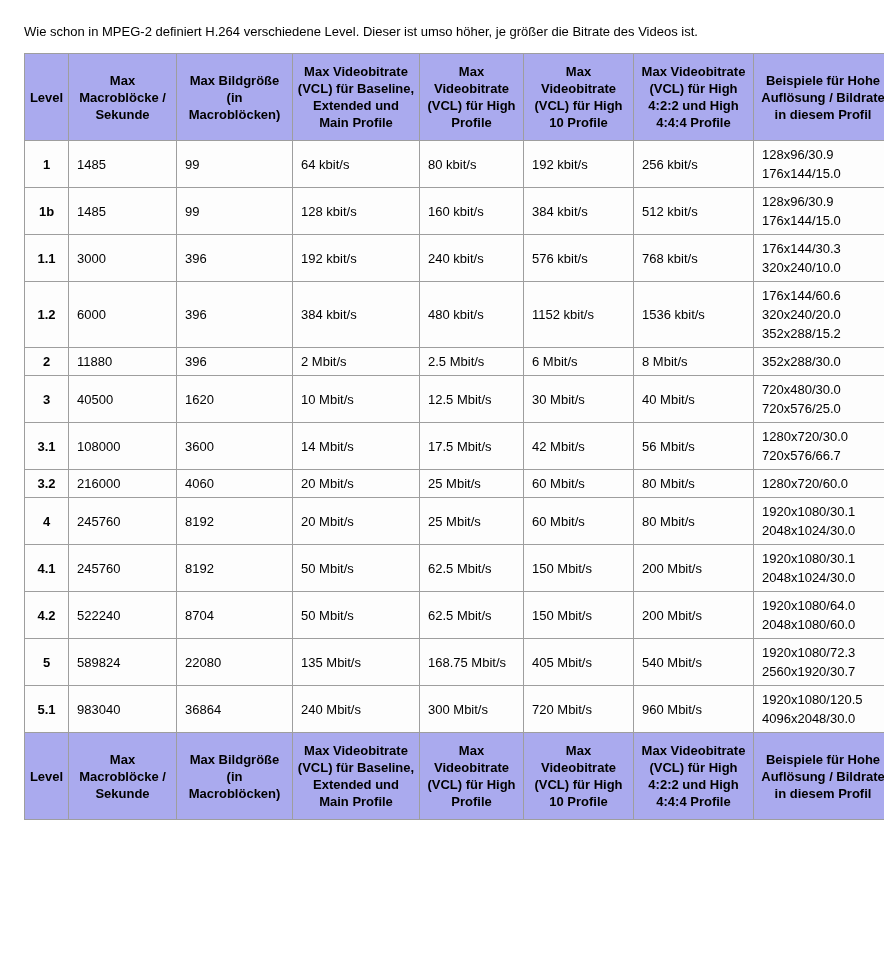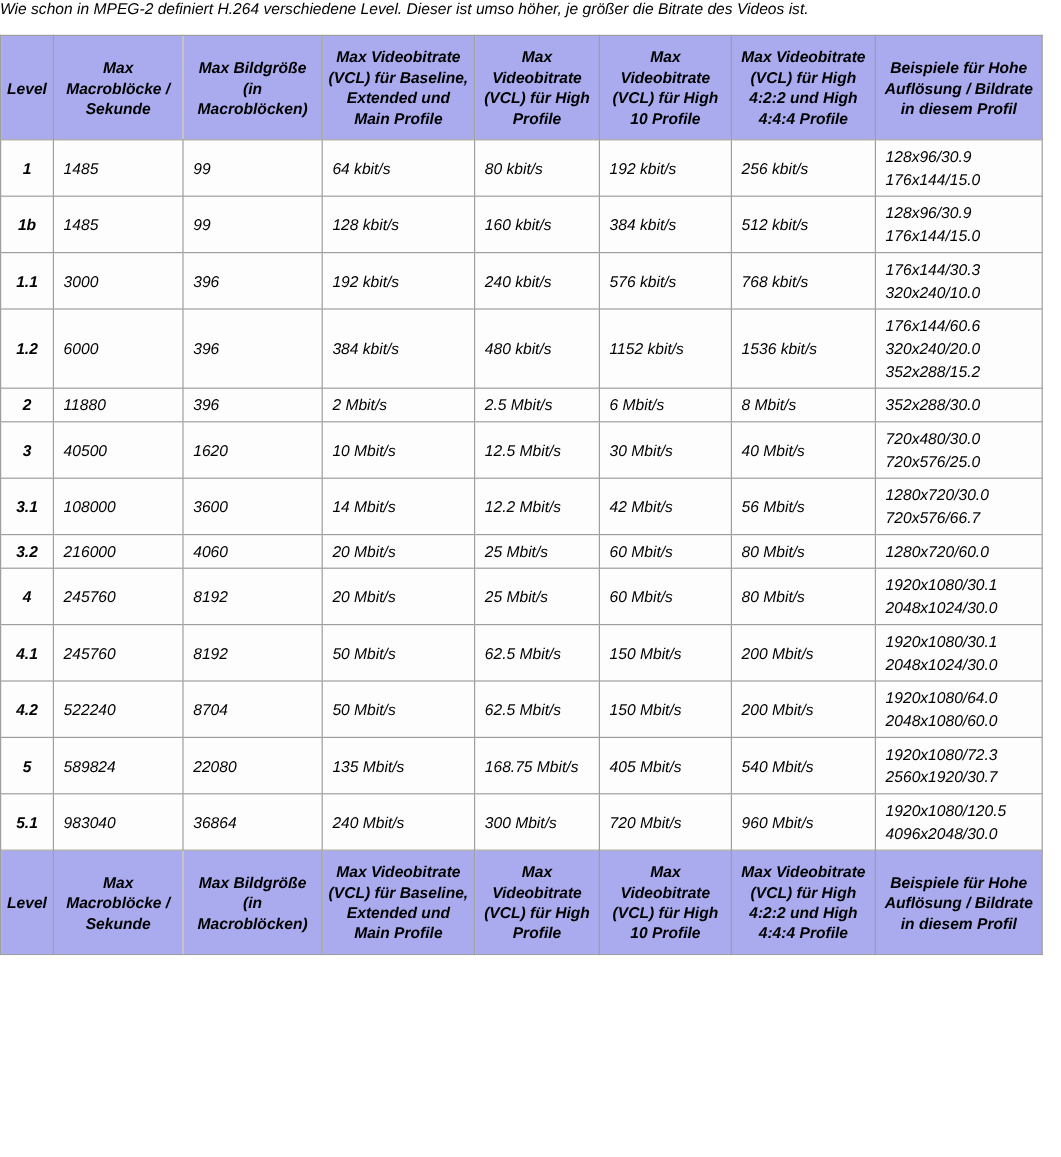--- a/index.html
+++ b/index.html
@@ -10,22 +10,21 @@
   }
   * { box-sizing: border-box; }
   html, body {
     margin: 0;
     background: #ffffff;
     font-family: "Liberation Sans", sans-serif;
     color: var(--text);
   }
   .page {
     width: 884px;
-    padding: 0;
-    font-style: italic;
+    padding: 24px;
   }
   .intro {
     margin: 0 0 13px 0;
     font-size: 13px;
     line-height: 16px;
   }
   table.levels {
     border-collapse: collapse;
     table-layout: fixed;
     width: 868px;
@@ -162,21 +161,21 @@
           <td class="col-5">30 Mbit/s</td>
           <td class="col-6">40 Mbit/s</td>
           <td class="col-7">720x480/30.0
 720x576/25.0</td>
         </tr>
         <tr>
           <td class="col-0">3.1</td>
           <td class="col-1">108000</td>
           <td class="col-2">3600</td>
           <td class="col-3">14 Mbit/s</td>
-          <td class="col-4">12.2 Mbit/s</td>
+          <td class="col-4">17.5 Mbit/s</td>
           <td class="col-5">42 Mbit/s</td>
           <td class="col-6">56 Mbit/s</td>
           <td class="col-7">1280x720/30.0
 720x576/66.7</td>
         </tr>
         <tr>
           <td class="col-0">3.2</td>
           <td class="col-1">216000</td>
           <td class="col-2">4060</td>
           <td class="col-3">20 Mbit/s</td>

